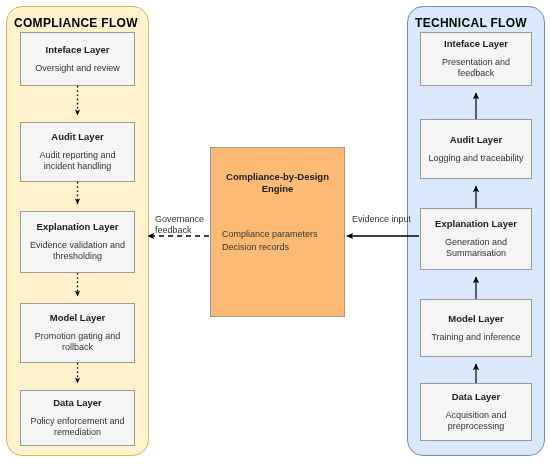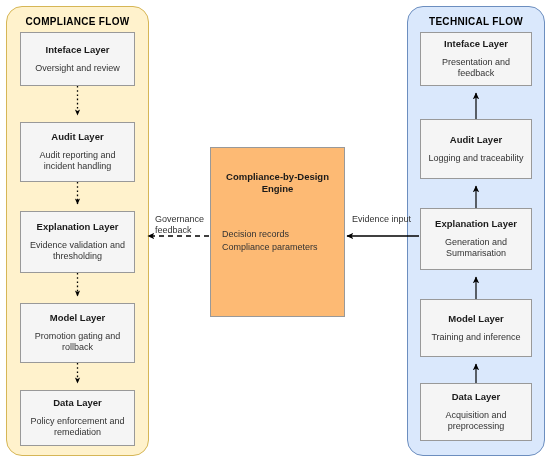--- a/index.html
+++ b/index.html
@@ -41,25 +41,25 @@
     width: 138px;
     height: 450px;
     background: #dae8fc;
     border: 1.4px solid #6c8ebf;
   }
   .panel-title {
     position: absolute;
     left: 0;
     right: 0;
     top: 10px;
-    text-align: center;
-    font-size: 10px;
+    font-size: 12px;
     font-weight: bold;
     letter-spacing: 0.3px;
     color: #000000;
+    padding-left: 8px;
   }
 
   
   .layer-box {
     position: absolute;
     box-sizing: border-box;
     background: #f5f5f5;
     border: 1px solid #999999;
     display: flex;
     flex-direction: column;
@@ -215,22 +215,22 @@
       <line x1="476" y1="119" x2="476" y2="93" marker-end="url(#ahSolid)"></line>
       <line x1="476" y1="208" x2="476" y2="186" marker-end="url(#ahSolid)"></line>
       <line x1="476" y1="299" x2="476" y2="277" marker-end="url(#ahSolid)"></line>
       <line x1="476" y1="383" x2="476" y2="364" marker-end="url(#ahSolid)"></line>
     </g>
   </svg>
 
   <div class="engine-box">
     <div class="engine-title">Compliance-by-Design Engine</div>
     <div class="engine-list">
+      <div>Compliance parameters</div>
       <div>Decision records</div>
-      <div>Compliance parameters</div>
     </div>
   </div>
 
   <svg class="conn" style="left:0; top:0;" width="550" height="465">
 
     <line x1="209" y1="236" x2="148" y2="236" stroke="#000000" stroke-width="1.5" stroke-dasharray="5,4" marker-end="url(#ahDash)"></line>
 
     <line x1="419" y1="236" x2="347" y2="236" stroke="#000000" stroke-width="1.5" marker-end="url(#ahSolid)"></line>
   </svg>
 

